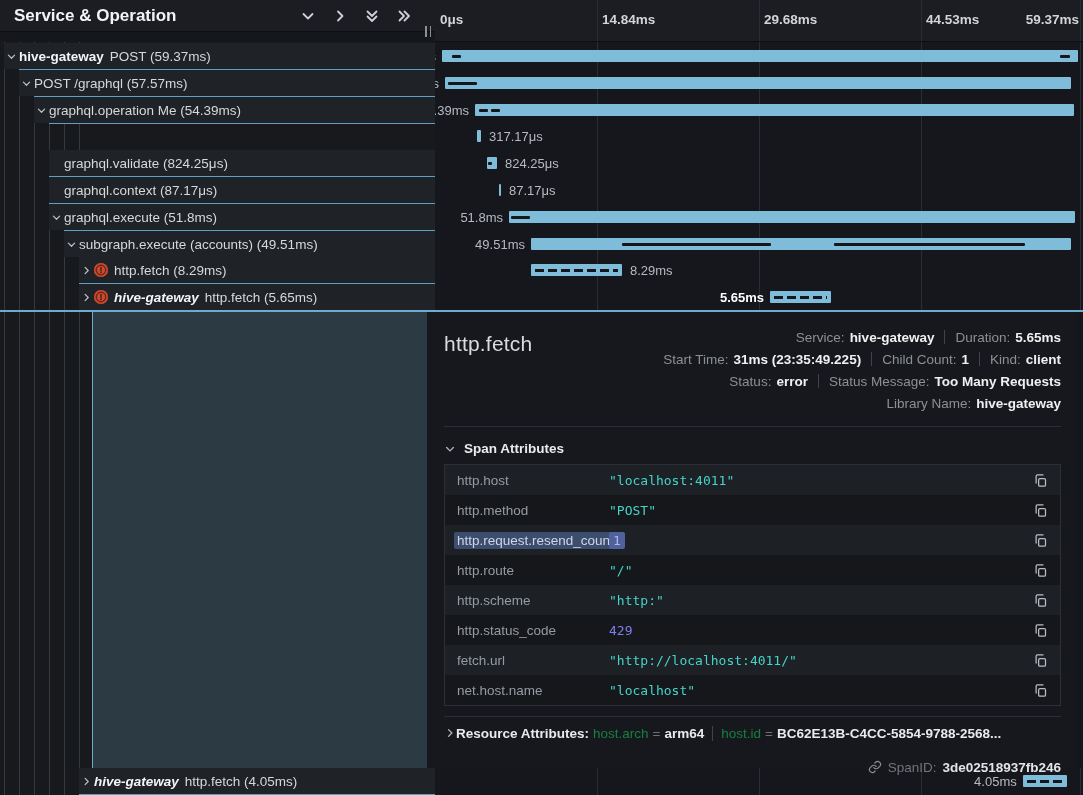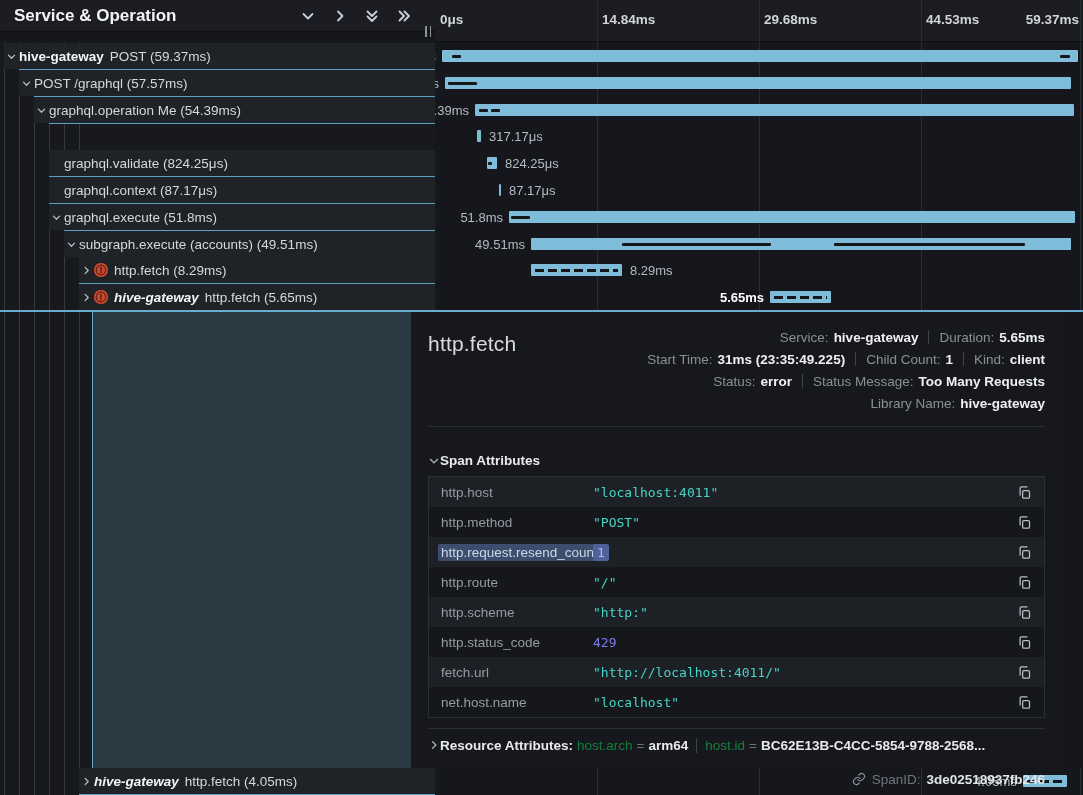--- a/index.html
+++ b/index.html
@@ -40,31 +40,31 @@
   .bar{position:absolute;top:7px;height:12px;background:#7fbcd9;border-radius:1px;cursor:pointer;}
   .bar .mark{position:absolute;top:4.5px;height:3px;background:#15171b;border-radius:1px;}
   .bar.dashed::after{content:'';position:absolute;left:4px;right:4px;top:4.5px;height:3px;
       background:repeating-linear-gradient(90deg,#15171b 0 9px,transparent 9px 13px);}
   .tl-label{position:absolute;top:6px;font-size:13px;color:#b6bac0;white-space:nowrap;}
   .tl-label.sel{color:#ffffff;font-weight:600;}
   .sel-underline{position:absolute;left:0;top:310px;width:1083px;height:2px;background:#6cacd0;}
   .teal-panel{position:absolute;left:92px;top:312px;width:343px;height:456px;background:#2b3a43;
               border-left:1px solid #6cacd0;box-sizing:border-box;}
   
-  .detail{position:absolute;left:411px;top:312px;width:648px;height:456px;background:#17181d;
+  .detail{position:absolute;left:427px;top:312px;width:648px;height:456px;background:#17181d;
           box-sizing:border-box;padding:14px 14px 0 17px;font-size:13.5px;}
   .d-head{display:flex;align-items:flex-start;}
   .d-title{font-size:21px;color:#d9dbdd;letter-spacing:.2px;flex:0 0 auto;margin-top:6px;}
   .d-meta{margin-left:auto;display:flex;flex-direction:column;align-items:flex-end;}
   .m-line{display:flex;align-items:center;height:22px;}
   .m-label{color:#8b9095;margin-right:5px;}
   .m-value{color:#eef0f1;font-weight:bold;}
   .m-div{width:1px;height:14px;background:#3f434a;margin:0 10px;}
   .d-sep{height:1px;background:#2b2e34;margin-top:12px;}
-  .d-attr-head{display:flex;align-items:center;gap:0;margin-top:26px;color:#e8eaec;
+  .d-attr-head{display:flex;align-items:center;gap:8px;margin-top:14px;color:#e8eaec;
                font-weight:bold;font-size:13.5px;cursor:pointer;}
   .d-attr-head .chev{color:#aeb4bc;display:flex;}
   .attr-table{margin-top:8px;border:1px solid #2c3036;}
   .arow{display:flex;align-items:center;height:30px;}
   .arow.alt{background:#1d2025;}
   .arow.base{background:#15171b;}
   .akey{width:152px;padding-left:12px;color:#969ca3;flex:0 0 152px;}
   .akey .hl{background:#3d4d6d;color:#ccd7e8;border-radius:2px;padding:1px 3px;margin-left:-3px;}
   .aval{flex:1;font-family:"DejaVu Sans Mono",monospace;font-size:13px;}
   .aval.string{color:#45d4c8;}

